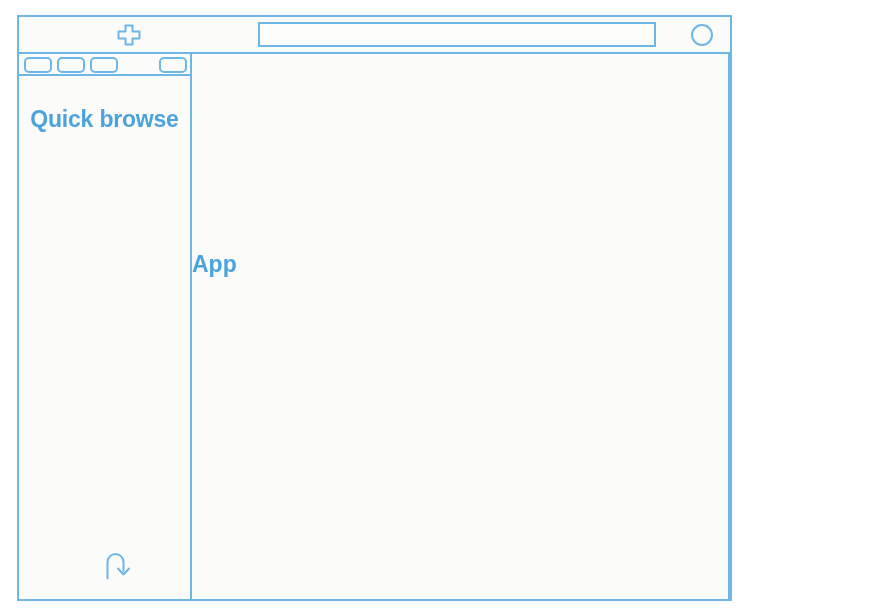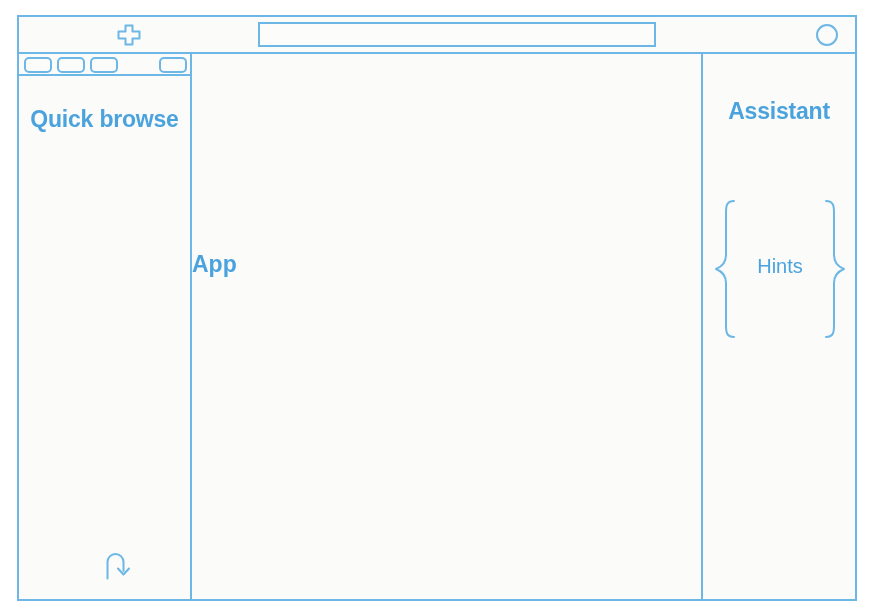--- a/index.html
+++ b/index.html
@@ -14,21 +14,21 @@
     font-family: "Liberation Sans", sans-serif;
     overflow: hidden;
     position: relative;
   }
 
   
   #app-frame {
     position: absolute;
     left: 17px;
     top: 15px;
-    width: 840px;          
+    width: 715px;          
     height: 586px;         
     box-sizing: border-box;
     border: 2px solid #6cb7e6;
     background: #fbfbfa;
     display: flex;
     flex-direction: column;
   }
 
   
   #header-bar {
@@ -248,34 +248,15 @@
             <path d="M18 19.5 L23.5 25.5 L29 19.5" fill="none" stroke="#6cb7e6" stroke-width="2" stroke-linecap="round" stroke-linejoin="round"></path>
           </svg>
         </span>
       </div>
     </div>
 
     <div id="center-column">
       <div id="app-label">App</div>
     </div>
 
-    <div id="right-column">
-      <div id="assistant-title">Assistant</div>
-
-      <div id="hints-block">
-        <span class="brace left">
-          <svg width="26" height="140" viewBox="0 0 26 140" xmlns="http://www.w3.org/2000/svg">
-            <path d="M21 2 C13 2 13 8 13 14 L13 56 C13 64 8 68 3 70 C8 72 13 76 13 84 L13 126 C13 132 13 138 21 138" fill="none" stroke="#6cb7e6" stroke-width="2" stroke-linecap="round" stroke-linejoin="round"></path>
-          </svg>
-        </span>
-
-        <div id="hints-label">Hints</div>
-
-        <span class="brace right">
-          <svg width="26" height="140" viewBox="0 0 26 140" xmlns="http://www.w3.org/2000/svg">
-            <path d="M5 2 C13 2 13 8 13 14 L13 56 C13 64 18 68 23 70 C18 72 13 76 13 84 L13 126 C13 132 13 138 5 138" fill="none" stroke="#6cb7e6" stroke-width="2" stroke-linecap="round" stroke-linejoin="round"></path>
-          </svg>
-        </span>
-      </div>
-    </div>
 
   </div>
 </div>
 
 </body></html>

